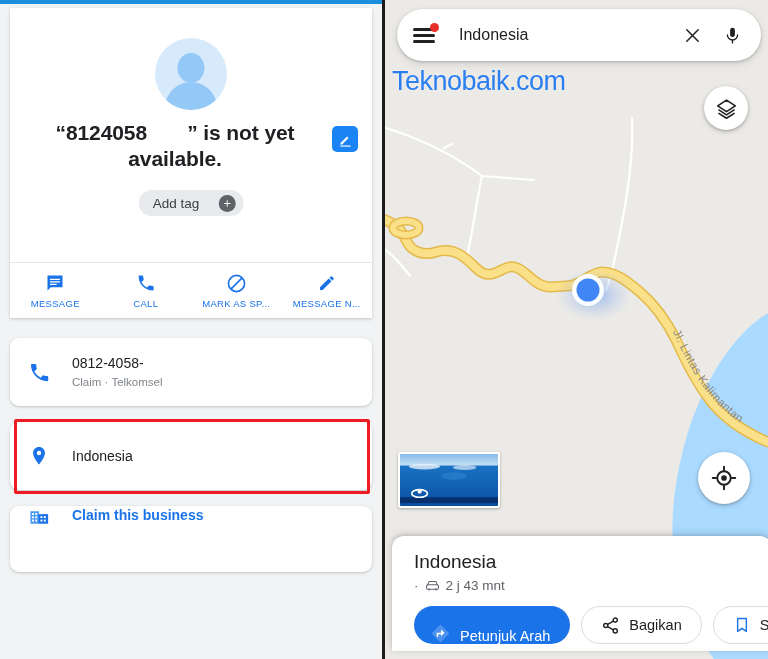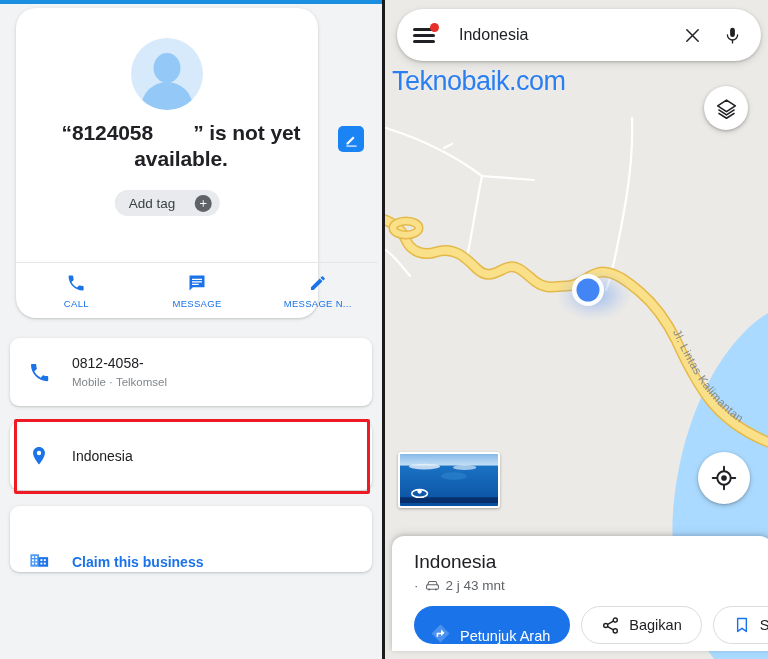--- a/index.html
+++ b/index.html
@@ -26,23 +26,23 @@
   .left-inner { position: absolute; left: 0; top: 4px; width: 380px; height: 655px; }
 
   .card {
     background: #ffffff;
     border-radius: 9px;
     box-shadow: 0 1px 2px rgba(60,64,67,.18), 0 1px 4px rgba(60,64,67,.10);
   }
 
   
   .hero-card {
-    position: absolute; left: 16px; top: 4px;
-    width: 302px; height: 310px;
-    border-radius: 20px;
+    position: absolute; left: 10px; top: 4px;
+    width: 362px; height: 310px;
+    border-radius: 0;
   }
   .avatar-wrap {
     position: absolute; left: 50%; top: 30px; transform: translateX(-50%);
     width: 72px; height: 72px;
   }
   .avatar {
     width: 72px; height: 72px; border-radius: 50%;
     background: #d7eafb;
     position: relative; overflow: hidden;
   }
@@ -109,21 +109,21 @@
 
   
   .row-card {
     position: absolute; left: 10px;
     width: 362px;
     display: flex; align-items: center;
     padding: 0 18px;
   }
   .phone-card { top: 334px; height: 68px; }
   .addr-card  { top: 418px; height: 68px; }
-  .claim-card { top: 502px; height: 66px; align-items: flex-end; }
+  .claim-card { top: 502px; height: 66px; align-items: flex-start; }
 
   .row-ico { flex: 0 0 34px; display: flex; align-items: center; justify-content: flex-start; }
   .row-text { flex: 1; padding-left: 10px; }
   .row-primary { font-size: 14px; color: #202124; line-height: 19px; }
   .row-secondary { font-size: 11.5px; color: #80868b; line-height: 17px; margin-top: 1px; }
   .claim-title { font-size: 14px; color: #1a73e8; font-weight: 700; line-height: 19px; }
   .claim-sub { font-size: 11.5px; color: #5f6368; line-height: 14px; margin-top: 2px; }
 
   .highlight-box {
     position: absolute; left: 14px; top: 415px;
@@ -260,40 +260,49 @@
             <svg width="11" height="11" viewBox="0 0 24 24">
               <path d="M11 5h2v14h-2z" fill="#ffffff"></path>
               <path d="M5 11h14v2H5z" fill="#ffffff"></path>
             </svg>
           </span>
         </div>
 
         <div class="actions-divider"></div>
 
         <div class="actions">
-
-          <div class="action">
-            <span class="action-ico">
-              <svg width="20" height="20" viewBox="0 0 24 24">
-                <path d="M6.6 10.8c1.4 2.8 3.8 5.1 6.6 6.6l2.2-2.2c.3-.3.7-.4 1-.2 1.2.4 2.4.6 3.7.6.6 0 1 .4 1 1V20c0 .6-.4 1-1 1-9.4 0-17-7.6-17-17 0-.6.4-1 1-1h3.5c.6 0 1 .4 1 1 0 1.3.2 2.5.6 3.7.1.3 0 .7-.2 1l-2.4 2.1z" fill="#1a73e8"></path>
-              </svg>
-            </span>
-            <span class="action-label">CALL</span>
-          </div>
 
           <div class="action">
             <span class="action-ico">
               <svg width="20" height="20" viewBox="0 0 24 24">
                 <path d="M3 3h18v14H7l-4 4V3z" fill="#1a73e8"></path>
                 <path d="M6 7h12v1.4H6zM6 10h12v1.4H6zM6 13h8v1.4H6z" fill="#ffffff"></path>
               </svg>
             </span>
             <span class="action-label">MESSAGE</span>
           </div>
 
+          <div class="action">
+            <span class="action-ico">
+              <svg width="20" height="20" viewBox="0 0 24 24">
+                <path d="M6.6 10.8c1.4 2.8 3.8 5.1 6.6 6.6l2.2-2.2c.3-.3.7-.4 1-.2 1.2.4 2.4.6 3.7.6.6 0 1 .4 1 1V20c0 .6-.4 1-1 1-9.4 0-17-7.6-17-17 0-.6.4-1 1-1h3.5c.6 0 1 .4 1 1 0 1.3.2 2.5.6 3.7.1.3 0 .7-.2 1l-2.4 2.1z" fill="#1a73e8"></path>
+              </svg>
+            </span>
+            <span class="action-label">CALL</span>
+          </div>
+
+          <div class="action">
+            <span class="action-ico">
+              <svg width="21" height="21" viewBox="0 0 24 24">
+                <circle cx="12" cy="12" r="9.2" fill="none" stroke="#1a73e8" stroke-width="1.9"></circle>
+                <path d="M5.6 18.4L18.4 5.6" stroke="#1a73e8" stroke-width="1.9" fill="none"></path>
+              </svg>
+            </span>
+            <span class="action-label">MARK AS SP...</span>
+          </div>
 
           <div class="action">
             <span class="action-ico">
               <svg width="20" height="20" viewBox="0 0 24 24">
                 <path d="M3.5 17.2V20.5h3.3L17.4 9.9l-3.3-3.3L3.5 17.2z" fill="#1a73e8"></path>
                 <path d="M19.9 7.4c.4-.4.4-1 0-1.3l-2-2c-.4-.4-1-.4-1.3 0l-1.6 1.6 3.3 3.3 1.6-1.6z" fill="#1a73e8"></path>
               </svg>
             </span>
             <span class="action-label">MESSAGE N...</span>
           </div>
@@ -302,21 +311,21 @@
       </div>
 
       <div class="card row-card phone-card">
         <div class="row-ico">
           <svg width="23" height="23" viewBox="0 0 24 24">
             <path d="M6.6 10.8c1.4 2.8 3.8 5.1 6.6 6.6l2.2-2.2c.3-.3.7-.4 1-.2 1.2.4 2.4.6 3.7.6.6 0 1 .4 1 1V20c0 .6-.4 1-1 1-9.4 0-17-7.6-17-17 0-.6.4-1 1-1h3.5c.6 0 1 .4 1 1 0 1.3.2 2.5.6 3.7.1.3 0 .7-.2 1l-2.4 2.1z" fill="#1a73e8"></path>
           </svg>
         </div>
         <div class="row-text">
           <div class="row-primary">0812-4058-</div>
-          <div class="row-secondary">Mobile · Telkomsel</div>
+          <div class="row-secondary">Claim · Telkomsel</div>
         </div>
       </div>
 
       <div class="card row-card addr-card">
         <div class="row-ico">
           <svg width="22" height="22" viewBox="0 0 24 24">
             <path d="M12 2.2c-3.6 0-6.5 2.9-6.5 6.5 0 4.9 6.5 12.6 6.5 12.6s6.5-7.7 6.5-12.6c0-3.6-2.9-6.5-6.5-6.5z" fill="#1a73e8"></path>
             <circle cx="12" cy="8.7" r="2.4" fill="#ffffff"></circle>
           </svg>
         </div>

